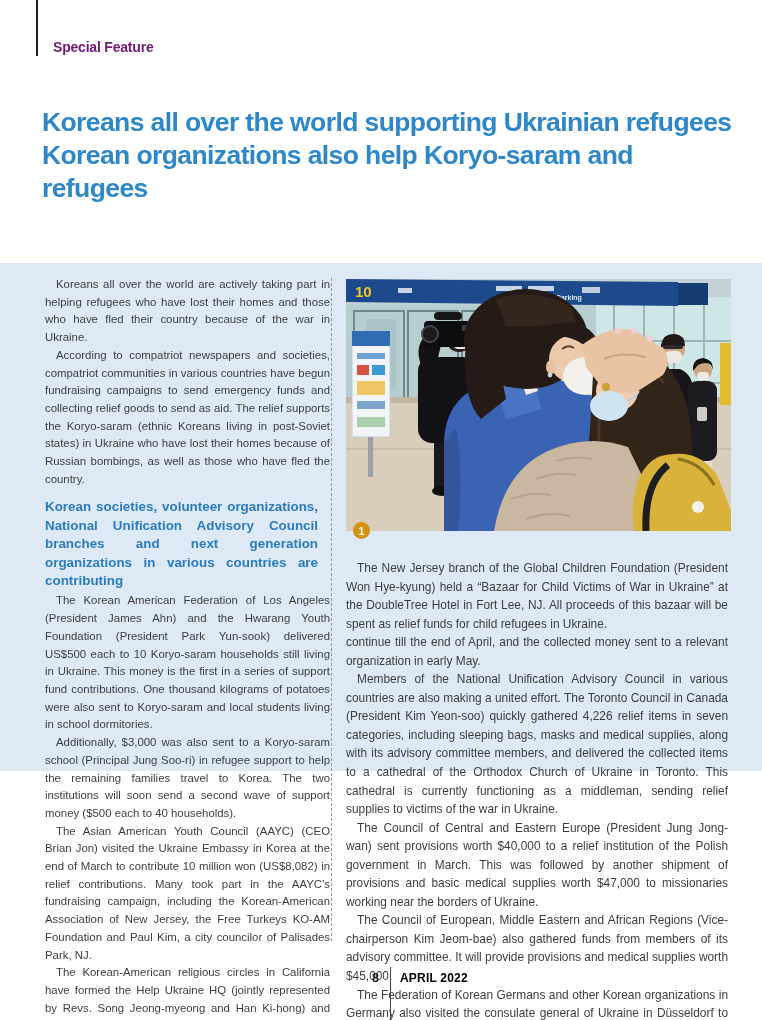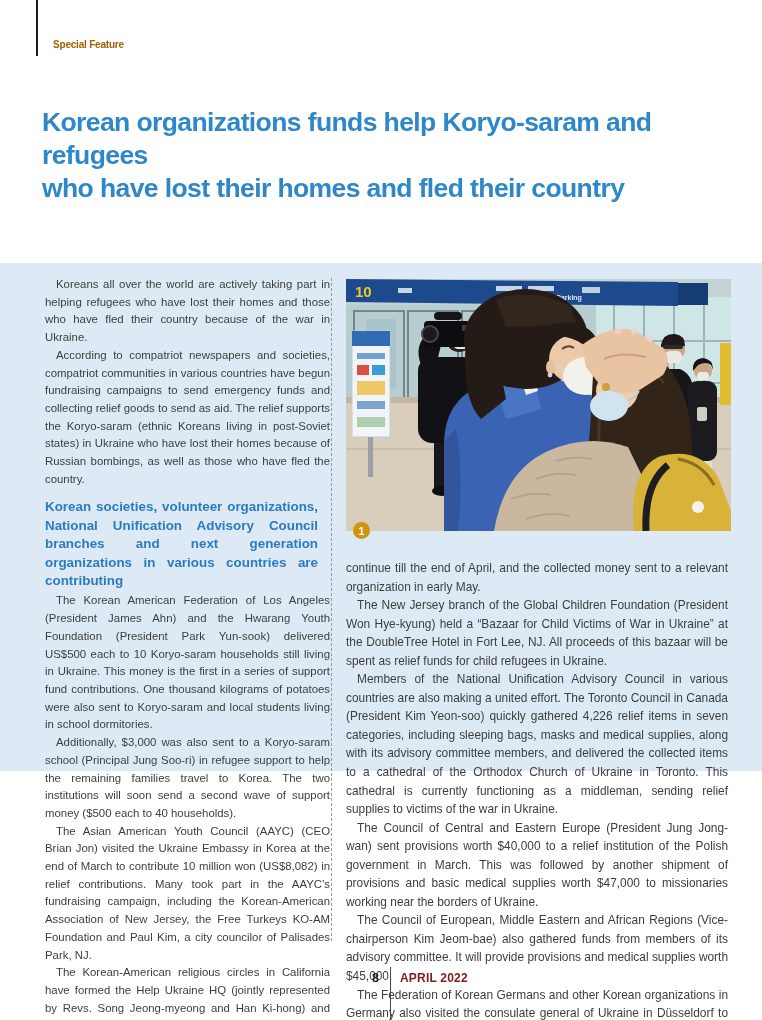--- a/index.html
+++ b/index.html
@@ -2,21 +2,21 @@
 <html><head>
 <meta charset="utf-8">
 <style>
   html,body{margin:0;padding:0;}
   body{width:762px;height:1020px;position:relative;background:#ffffff;
        font-family:"Liberation Sans",sans-serif;overflow:hidden;}
   .abs{position:absolute;}
 
   
   .kicker-bar{left:36px;top:0;width:2px;height:56px;background:#1c1c1c;}
-  .kicker{left:53px;top:39px;font-size:10px;font-weight:700;color:#a16207;letter-spacing:-0.2px;}
+  .kicker{left:53px;top:39px;font-size:14px;font-weight:700;color:#701a75;letter-spacing:-0.2px;}
 
   
   .headline{left:42px;top:106px;width:700px;font-size:26.5px;line-height:33px;
             font-weight:700;color:#2d87c8;letter-spacing:-0.6px;}
 
   
   .content-box{left:0;top:263px;width:762px;height:508px;background:#dde9f5;}
   .col-left{left:45px;top:13px;width:285px;}
   .col-right{left:346px;top:16px;width:382px;}
   .divider{left:331px;top:15px;height:663px;width:0;border-left:1px dashed #8e9cab;}
@@ -31,33 +31,33 @@
   
   figure.photo{margin:0 0 28px 0;width:385px;height:252px;position:relative;border-radius:30px;}
   figure.photo svg{display:block;}
   .badge{position:absolute;left:7px;bottom:-8px;width:17px;height:17px;border-radius:50%;
          background:#d2930f;color:#fff;font-size:10.5px;font-weight:700;
          display:flex;align-items:center;justify-content:center;}
 
   
   .pagenum{left:372px;top:971px;font-size:12.5px;font-weight:700;color:#1a1a1a;}
   .footer-rule{left:390px;top:967px;width:1px;height:53px;background:#4a4a4a;}
-  .issue{left:400px;top:971px;font-size:12px;font-weight:700;color:#7f1d1d;letter-spacing:0.2px;}
+  .issue{left:400px;top:971px;font-size:12px;font-weight:700;color:#000000;letter-spacing:0.2px;}
 </style>
 </head>
 <body>
 
 <div>
 
   <div class="abs kicker-bar"></div>
   <div class="abs kicker">Special Feature</div>
 
   <h1 class="abs headline" style="margin:0">
-    <div>Korean organizations funds help Koryo-saram and refugees</div>
-    <div>who have lost their homes and fled their country</div>
+    <div>Koreans all over the world supporting Ukrainian refugees</div>
+    <div>Korean organizations also help Koryo-saram and refugees</div>
   </h1>
 
   <div class="abs content-box">
 
     <div class="abs col-left">
       <p class="body indent">Koreans all over the world are actively taking part in helping refugees who have lost their homes and those who have fled their country because of the war in Ukraine.</p>
       <p class="body indent">According to compatriot newspapers and societies, compatriot communities in various countries have begun fundraising campaigns to send emergency funds and collecting relief goods to send as aid. The relief supports the Koryo-saram (ethnic Koreans living in post-Soviet states) in Ukraine who have lost their homes because of Russian bombings, as well as those who have fled the country.</p>
       <h2 class="subhead">Korean societies, volunteer organizations, National Unification Advisory Council branches and next generation organizations in various countries are contributing</h2>
       <p class="body indent">The Korean American Federation of Los Angeles (President James Ahn) and the Hwarang Youth Foundation (President Park Yun-sook) delivered US$500 each to 10 Koryo-saram households still living in Ukraine. This money is the first in a series of support fund contributions. One thousand kilograms of potatoes were also sent to Koryo-saram and local students living in school dormitories.</p>
       <p class="body indent">Additionally, $3,000 was also sent to a Koryo-saram school (Principal Jung Soo-ri) in refugee support to help the remaining families travel to Korea. The two institutions will soon send a second wave of support money ($500 each to 40 households).</p>
@@ -199,22 +199,22 @@
             <circle cx="272" cy="52" r="3" fill="#f2cfd6"></circle>
             <circle cx="288" cy="52" r="3" fill="#f2cfd6"></circle>
             <circle cx="304" cy="60" r="3" fill="#f2cfd6"></circle>
             <path d="M258,80 Q276,72 300,78" stroke="#cfa07e" stroke-width="2" fill="none"></path>
             <circle cx="260" cy="108" r="4" fill="#c9a23a"></circle>
           </g>
         </svg>
         <div class="badge">1</div>
       </figure>
 
+      <p class="body indent">The New Jersey branch of the Global Children Foundation (President Won Hye-kyung) held a “Bazaar for Child Victims of War in Ukraine” at the DoubleTree Hotel in Fort Lee, NJ. All proceeds of this bazaar will be spent as relief funds for child refugees in Ukraine.</p>
       <p class="body">continue till the end of April, and the collected money sent to a relevant organization in early May.</p>
-      <p class="body indent">The New Jersey branch of the Global Children Foundation (President Won Hye-kyung) held a “Bazaar for Child Victims of War in Ukraine” at the DoubleTree Hotel in Fort Lee, NJ. All proceeds of this bazaar will be spent as relief funds for child refugees in Ukraine.</p>
       <p class="body indent">Members of the National Unification Advisory Council in various countries are also making a united effort. The Toronto Council in Canada (President Kim Yeon-soo) quickly gathered 4,226 relief items in seven categories, including sleeping bags, masks and medical supplies, along with its advisory committee members, and delivered the collected items to a cathedral of the Orthodox Church of Ukraine in Toronto. This cathedral is currently functioning as a middleman, sending relief supplies to victims of the war in Ukraine.</p>
       <p class="body indent">The Council of Central and Eastern Europe (President Jung Jong-wan) sent provisions worth $40,000 to a relief institution of the Polish government in March. This was followed by another shipment of provisions and basic medical supplies worth $47,000 to missionaries working near the borders of Ukraine.</p>
       <p class="body indent">The Council of European, Middle Eastern and African Regions (Vice-chairperson Kim Jeom-bae) also gathered funds from members of its advisory committee. It will provide provisions and medical supplies worth $45,000.</p>
       <p class="body indent">The Federation of Korean Germans and other Korean organizations in Germany also visited the consulate general of Ukraine in Düsseldorf to donate 2,440 euro</p>
     </div>
   </div>
 
   <div class="abs pagenum">8</div>
   <div class="abs footer-rule"></div>
   <div class="abs issue">APRIL 2022</div>

